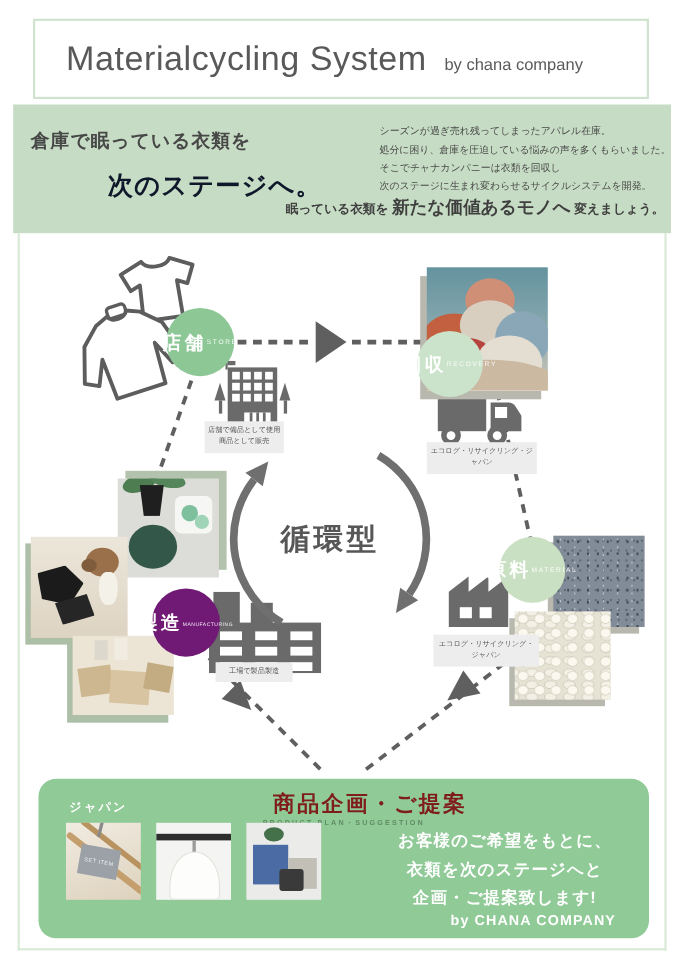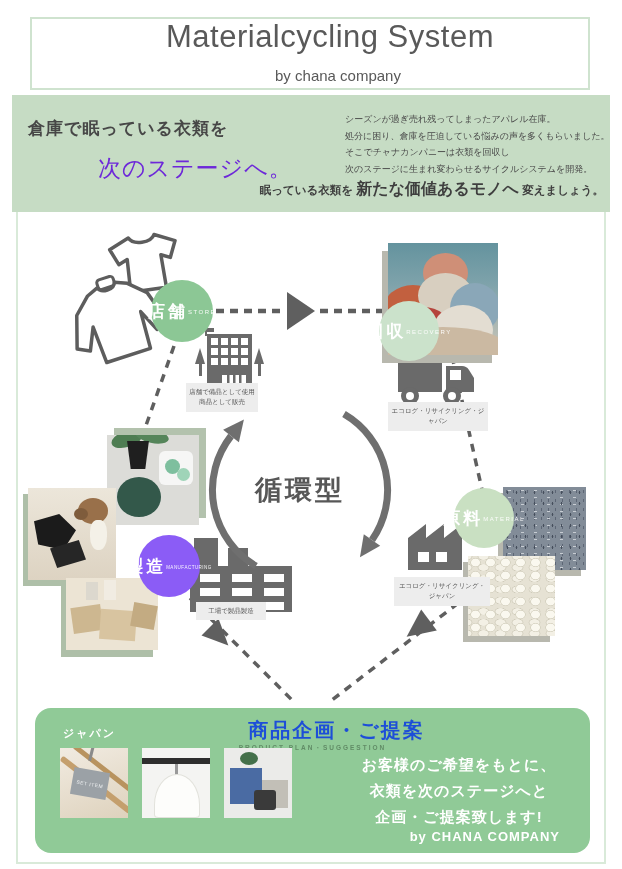--- a/index.html
+++ b/index.html
@@ -1,28 +1,28 @@
 <!DOCTYPE html>
 <html><head>
 <meta charset="utf-8">
 <style>
   html,body{margin:0;padding:0;background:#fff;}
   .page{position:relative;width:622px;height:869px;background:#fff;overflow:hidden;
         font-family:"Liberation Sans","DejaVu Sans",sans-serif;color:#4a4a4a;}
 
   
   .header-box{position:absolute;left:30px;top:17px;width:560px;height:73px;box-sizing:border-box;
-              border:2px solid #cfe3cf;display:flex;align-items:center;padding-left:40px;background:#fff;flex-direction:column;}
+              border:2px solid #cfe3cf;display:flex;align-items:center;padding-left:28px;background:#fff;}
   .header-title{font-size:31px;color:#595959;letter-spacing:.5px;}
   .header-byline{font-size:15px;color:#595959;margin-left:16px;margin-top:12px;}
 
   
   .banner{position:absolute;left:12px;top:95px;width:598px;height:117px;background:#c6dcc4;}
   .banner-h1{position:absolute;left:16px;top:22px;font-size:17px;font-weight:bold;color:#474747;letter-spacing:1px;}
-  .banner-h2{position:absolute;left:86px;top:58px;font-size:23px;font-weight:normal;color:#6d28d9;letter-spacing:1px;}
+  .banner-h2{position:absolute;left:86px;top:58px;font-size:23px;font-weight:bold;color:#0f172a;letter-spacing:1px;}
   .banner-desc{position:absolute;left:333px;top:16px;font-size:9px;line-height:16.5px;color:#4a4a4a;white-space:nowrap;}
   .banner-tagline{position:absolute;right:6px;top:84px;color:#3f3f3f;font-weight:bold;font-size:11.5px;white-space:nowrap;padding-left:32px;}
   .banner-tagline .em{font-size:16px;}
 
   
   .mid-frame{position:absolute;left:16px;top:212px;width:590px;height:652px;box-sizing:border-box;
              border-left:2px solid #d9ead9;border-right:2px solid #d9ead9;border-bottom:2px solid #d9ead9;}
 
   svg.connectors{position:absolute;left:0;top:0;z-index:1;}
   .icon-abs{position:absolute;z-index:2;}
@@ -33,21 +33,21 @@
                font-size:27px;font-weight:bold;color:#575757;letter-spacing:3px;z-index:3;}
 
   
   .stage{position:absolute;border-radius:50%;display:flex;flex-direction:row;align-items:center;
          justify-content:center;color:#fff;z-index:6;}
   .stage .label{font-weight:bold;font-size:17px;letter-spacing:3px;white-space:nowrap;}
   .stage .sublabel{font-size:6px;letter-spacing:1.5px;margin-top:2px;opacity:.92;white-space:nowrap;}
   .stage-store{left:151px;top:280px;width:62px;height:62px;background:#8cc795;}
   .stage-recovery{left:379px;top:301px;width:60px;height:60px;background:#cbe2cb;}
   .stage-material{left:454px;top:488px;width:60px;height:60px;background:#c9e0c2;}
-  .stage-manufacturing{left:138px;top:535px;width:62px;height:62px;background:#8b5cf6;}
+  .stage-manufacturing{left:138px;top:535px;width:62px;height:62px;background:#701a75;}
   .stage-manufacturing .sublabel{font-size:4.5px;letter-spacing:.5px;}
 
   
   .caption{position:absolute;background:#ededed;color:#555;font-size:6.5px;text-align:center;
            z-index:5;padding:4px 3px;line-height:1.6;white-space:pre-line;box-sizing:border-box;}
   .cap-store{left:186px;top:383px;width:72px;}
   .cap-recovery{left:388px;top:402px;width:100px;}
   .cap-material{left:394px;top:577px;width:96px;}
   .cap-manufacturing{left:196px;top:602px;width:70px;}
 
@@ -67,21 +67,21 @@
             background-size:15px 13px,17px 11px;background-position:0 0,7px 6px;}
   .ph-plant{left:107px;top:435px;width:92px;height:90px;box-shadow:7px -7px 0 #b3c2ad;background:#dcdcd8;}
   .ph-objects{left:28px;top:488px;width:88px;height:92px;box-shadow:-5px 6px 0 #aebfa8;
               background:linear-gradient(180deg,#ece6da,#ddd3c2);}
   .ph-papers{left:66px;top:578px;width:92px;height:72px;box-shadow:-5px 7px 0 #aebfa8;background:#ece4d4;}
   .shape{position:absolute;}
 
   
   .panel{position:absolute;left:35px;top:708px;width:555px;height:145px;background:#90ca97;
          border-radius:16px;z-index:4;}
-  .panel-title{position:absolute;left:0;right:0;top:9px;text-align:center;color:#1d4ed8;
+  .panel-title{position:absolute;left:0;right:0;top:9px;text-align:center;color:#7f1d1d;
                font-size:20px;font-weight:bold;letter-spacing:2px;margin-left:48px;}
   .panel-subtitle{position:absolute;left:0;right:0;top:36px;text-align:center;color:#618c66;
                   font-size:6.5px;font-weight:bold;letter-spacing:2px;}
   .panel-images-label{position:absolute;left:28px;top:18px;color:#fff;font-weight:bold;
                       font-size:11px;letter-spacing:2px;}
   .panel-photo{position:absolute;top:40px;width:68px;height:70px;overflow:hidden;background:#f0ede6;}
   .pp-a{left:25px;background:linear-gradient(160deg,#f1ebe1,#ded2bd);}
   .pp-b{left:107px;background:#f4f4f2;}
   .pp-c{left:189px;background:#ebebe9;}
   .tag-label{position:absolute;left:12px;top:22px;width:36px;height:27px;background:#9ba1a6;

